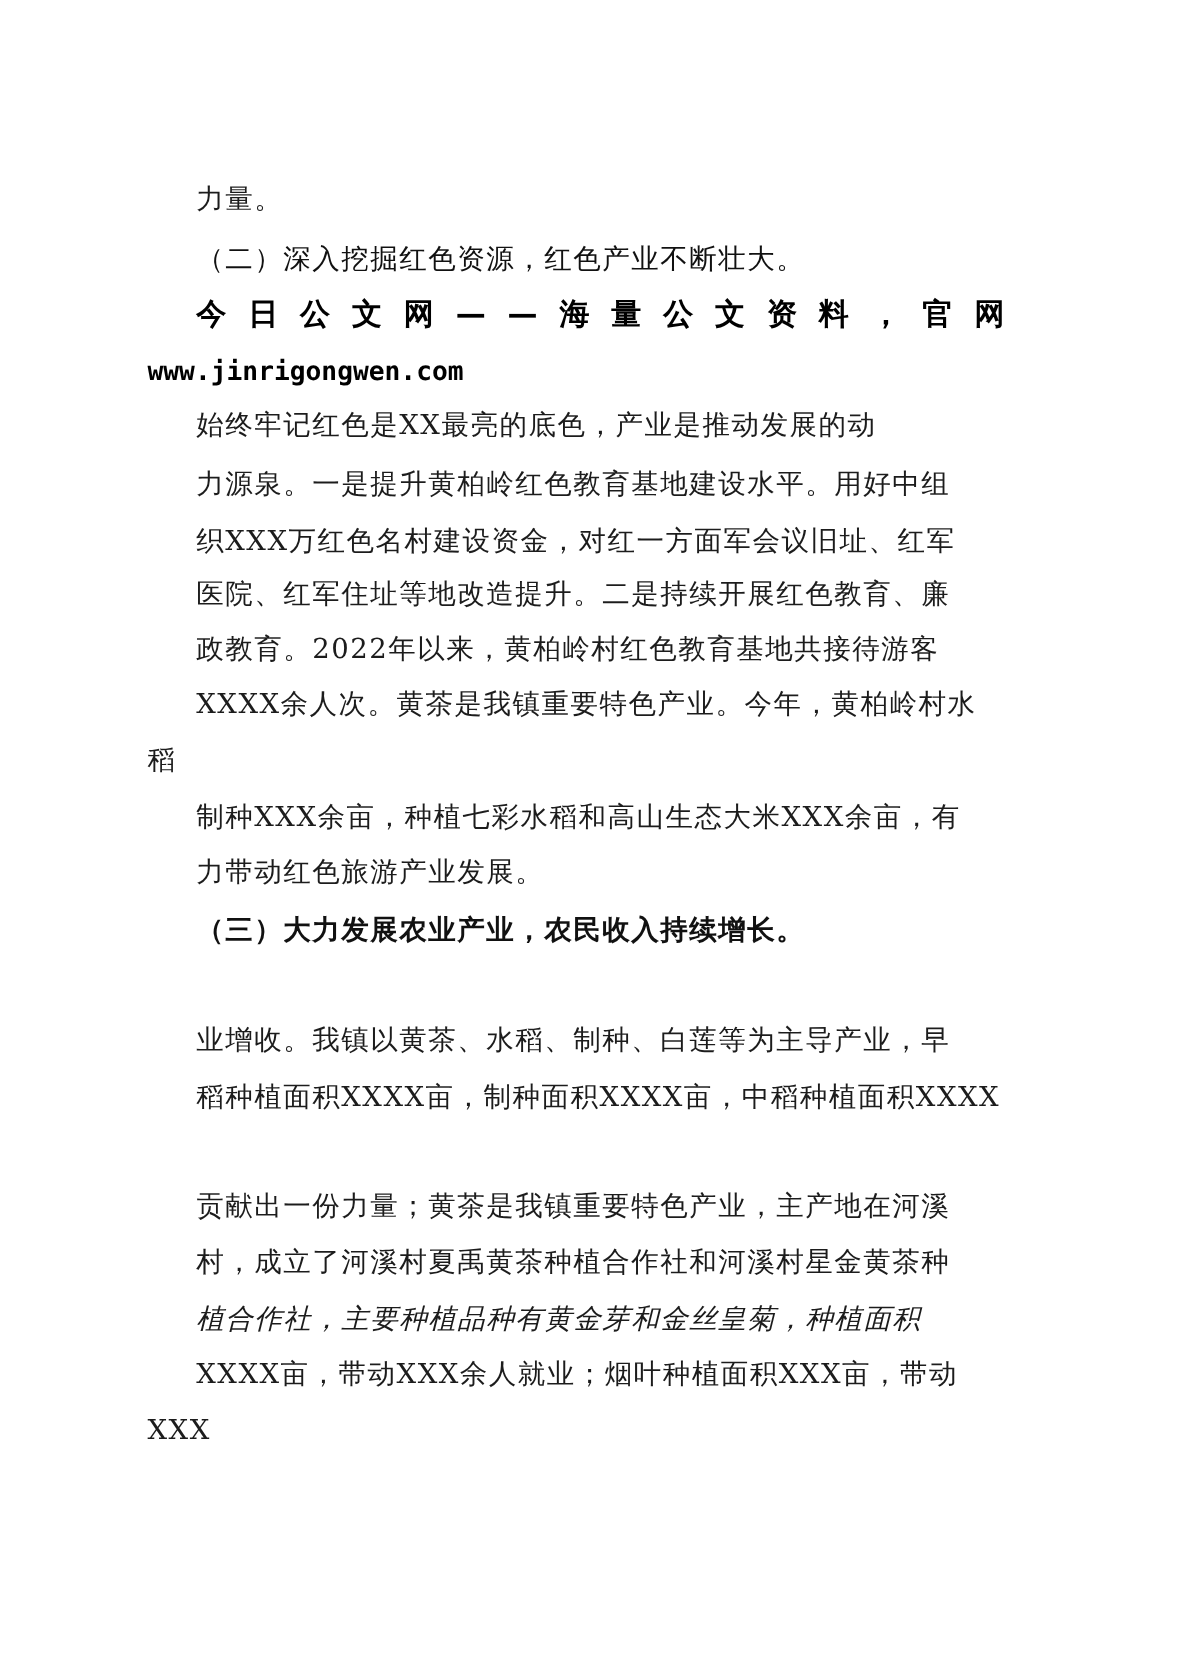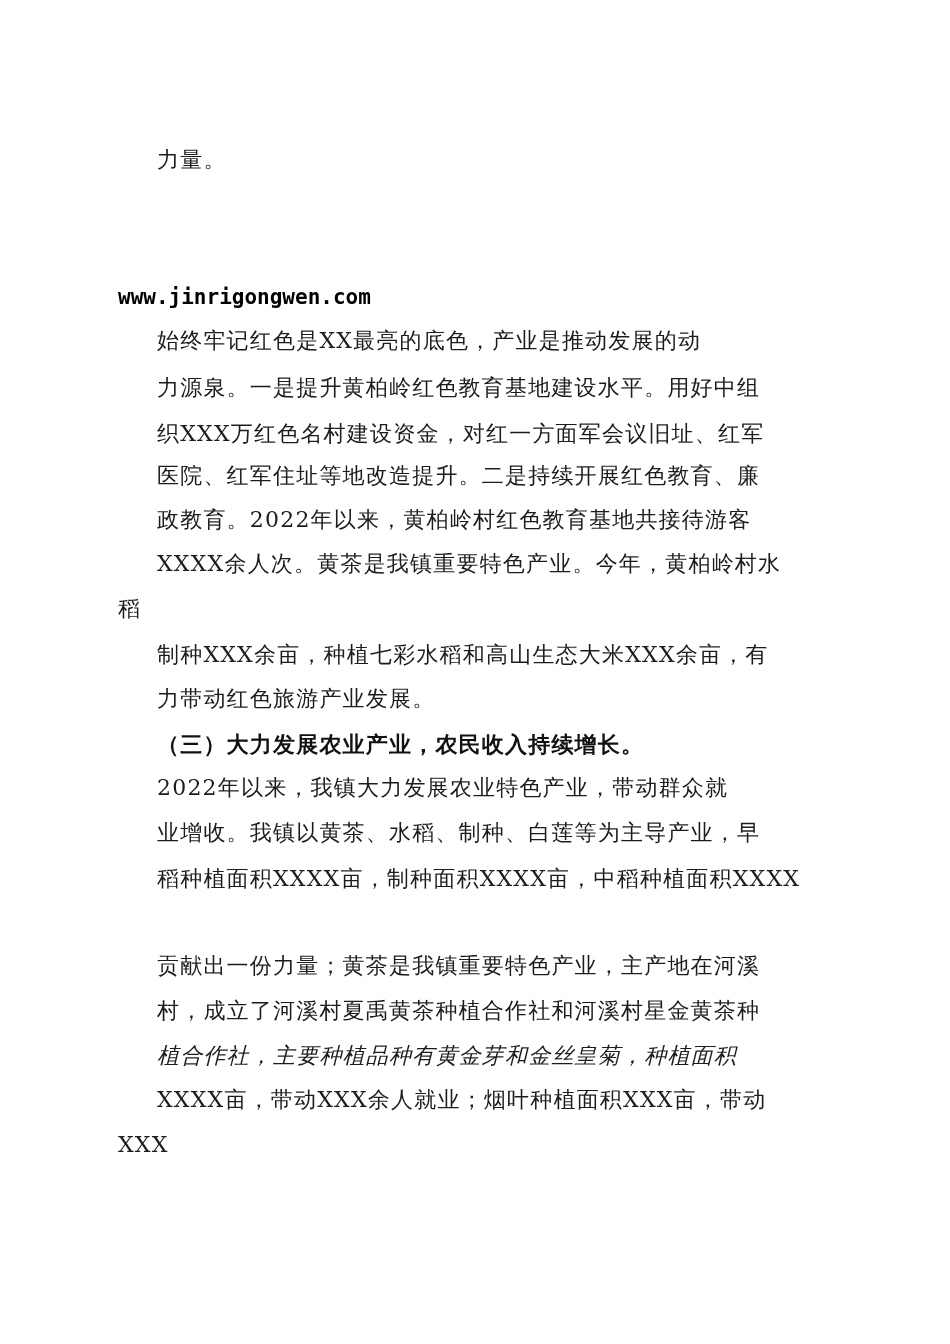--- a/index.html
+++ b/index.html
@@ -49,32 +49,33 @@
     }
     .section-title.bold {
       font-weight: bold;
     }
   </style>
 </head>
 <body>
 
 <div class="page">
   <div class="line indent" style="top:145px;">力量。</div>
+  <div class="line indent section-title" style="top:193px;">（二）深入挖掘红色资源，红色产业不断壮大。</div>
+  <div class="line indent heading-bold" style="top:236px;">今日公文网——海量公文资料，官网</div>
   <div class="line flush url" style="top:282px;">www.jinrigongwen.com</div>
   <div class="line indent" style="top:326px;">始终牢记红色是XX最亮的底色，产业是推动发展的动</div>
   <div class="line indent" style="top:373px;">力源泉。一是提升黄柏岭红色教育基地建设水平。用好中组</div>
   <div class="line indent" style="top:419px;text-align:center;">织XXX万红色名村建设资金，对红一方面军会议旧址、红军</div>
   <div class="line indent" style="top:461px;">医院、红军住址等地改造提升。二是持续开展红色教育、廉</div>
   <div class="line indent" style="top:505px;">政教育。2022年以来，黄柏岭村红色教育基地共接待游客</div>
   <div class="line indent" style="top:549px;">XXXX余人次。黄茶是我镇重要特色产业。今年，黄柏岭村水</div>
   <div class="line flush" style="top:594px;">稻</div>
   <div class="line indent" style="top:640px;">制种XXX余亩，种植七彩水稻和高山生态大米XXX余亩，有</div>
   <div class="line indent" style="top:684px;">力带动红色旅游产业发展。</div>
   <div class="line indent section-title bold" style="top:729px;">（三）大力发展农业产业，农民收入持续增长。</div>
-  <div class="line indent" style="top:773px;">2022年以来，我镇大力发展农业特色产业，带动群众就</div>
   <div class="line indent" style="top:818px;">业增收。我镇以黄茶、水稻、制种、白莲等为主导产业，早</div>
   <div class="line indent" style="top:864px;">稻种植面积XXXX亩，制种面积XXXX亩，中稻种植面积XXXX</div>
   <div class="line indent" style="top:951px;">贡献出一份力量；黄茶是我镇重要特色产业，主产地在河溪</div>
   <div class="line indent" style="top:996px;">村，成立了河溪村夏禹黄茶种植合作社和河溪村星金黄茶种</div>
   <div class="line indent" style="top:1041px;font-style:italic;">植合作社，主要种植品种有黄金芽和金丝皇菊，种植面积</div>
   <div class="line indent" style="top:1085px;">XXXX亩，带动XXX余人就业；烟叶种植面积XXX亩，带动</div>
   <div class="line flush" style="top:1130px;">XXX</div>
 </div>
 
 </body></html>

